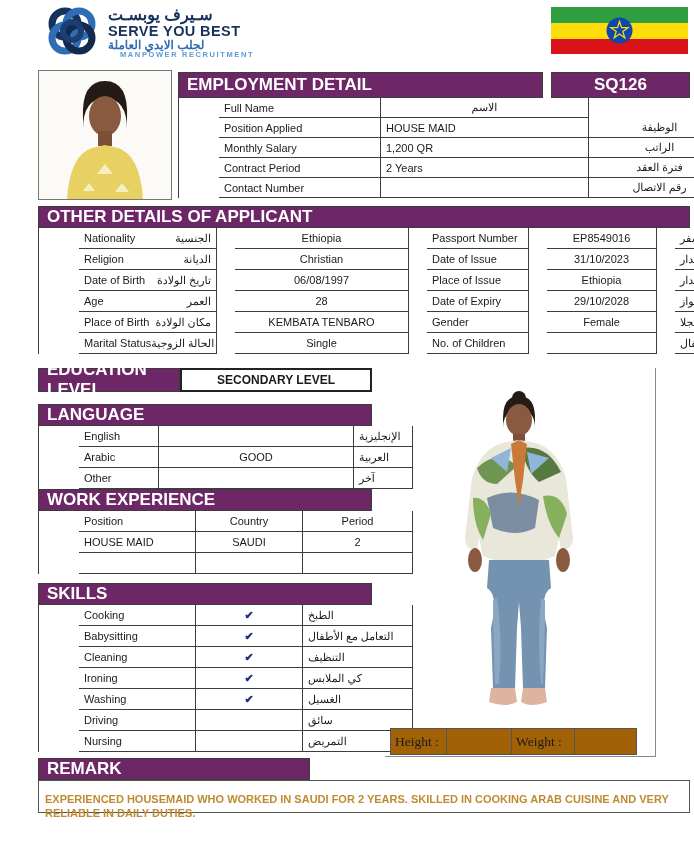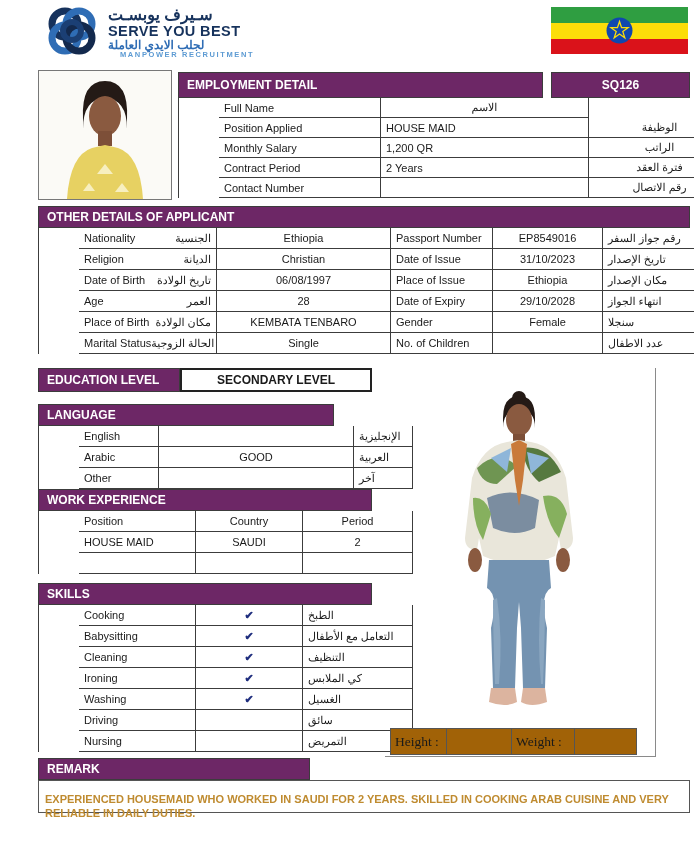--- a/index.html
+++ b/index.html
@@ -16,21 +16,21 @@
   .brand-ar1 { font-size:16px; font-weight:bold; color:var(--logo-navy,#16325c); }
   .brand-en1 { font-size:14.5px; font-weight:bold; color:var(--logo-navy,#16325c); letter-spacing:.4px; }
   .brand-ar2 { font-size:12px; font-weight:bold; color:var(--logo-blue,#2f6db5); }
   .brand-en2 { font-size:7.5px; font-weight:bold; color:var(--logo-light,#5d9bd3); letter-spacing:1.6px;padding-left:12px; }
 
   .flag { left:551px; top:7px; width:137px; height:47px; }
 
   
   .phead {
     background:var(--purple,#6d2766); color:#fff; font-weight:bold;
-    display:flex; align-items:center; padding:0 8px; font-size:12px;
+    display:flex; align-items:center; padding:0 8px; font-size:17px;
     border:1px solid #3c3c3c;
   }
 
   
   .gtable { border-left:1px solid #3c3c3c;padding-left:40px; }
   .trow { display:grid; }
   .trow .cell {
     border-right:1px solid #3c3c3c; border-bottom:1px solid #3c3c3c;
     font-size:11px; display:flex; align-items:center; padding:0 5px;
     background:#fff; overflow:hidden; white-space:nowrap;
@@ -42,33 +42,33 @@
   .emp-head { left:178px; top:72px; width:512px; height:26px; display:flex; }
   .emp-head .left  { flex:1; }
   .emp-head .gap   { width:8px; background:#fff; }
   .emp-head .right { width:139px; justify-content:center; }
   .emp-table { left:178px; top:98px; width:512px; }
   .emp-table .trow { grid-template-columns:162px 208px 142px; height:20px; }
 
   
   .oth-head { left:38px; top:206px; width:652px; height:22px;text-align:right; }
   .oth-table { left:38px; top:228px; width:652px; }
-  .oth-table .trow { grid-template-columns:138px 174px 102px 110px 128px; height:21px; }
+  .oth-table .trow { grid-template-columns:138px 174px 102px 110px 128px; height:21px;gap:18px; }
   .dual { justify-content:space-between; }
   .dual .en { white-space:nowrap; }
   .dual .ar { direction:rtl; }
 
   
   .edu-head { left:38px; top:368px; width:142px; height:24px; }
   .edu-val  { left:180px; top:368px; width:192px; height:24px; border:2px solid #222;
               display:flex; align-items:center; justify-content:center;
               font-weight:bold; font-size:12px; background:#fff; }
 
   
-  .lang-head { left:38px; top:404px; width:296px; height:22px; }
+  .lang-head { left:38px; top:404px; width:334px; height:22px; }
   .lang-table { left:38px; top:426px; width:334px; }
   .lang-table .trow { grid-template-columns:80px 195px 59px; height:21px; }
 
   
   .we-head { left:38px; top:489px; width:334px; height:22px; }
   .we-table { left:38px; top:511px; width:334px; }
   .we-table .trow { grid-template-columns:117px 107px 110px; height:21px; }
 
   
   .sk-head { left:38px; top:583px; width:334px; height:22px; }

